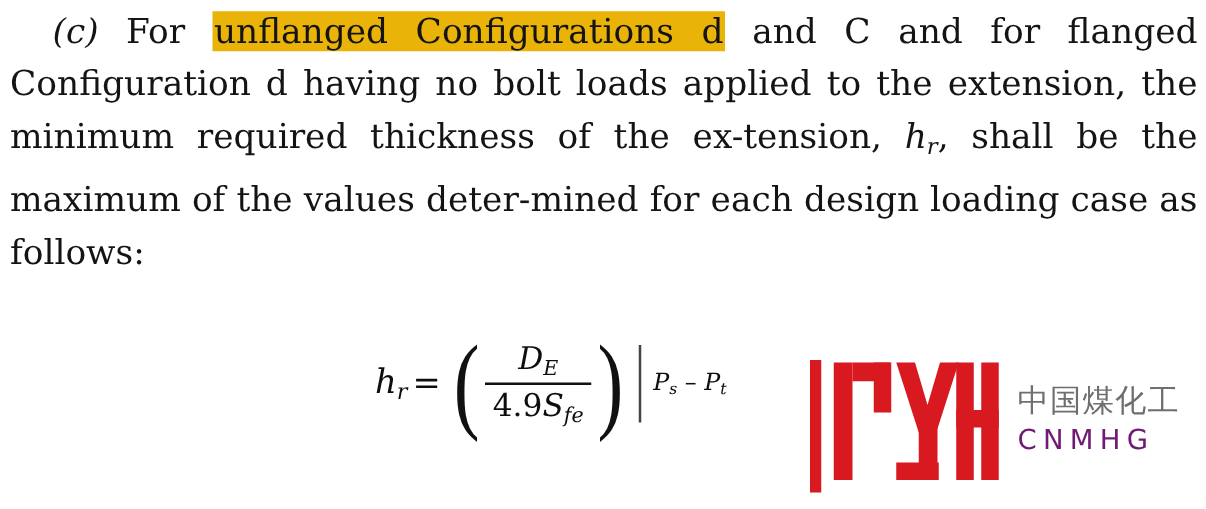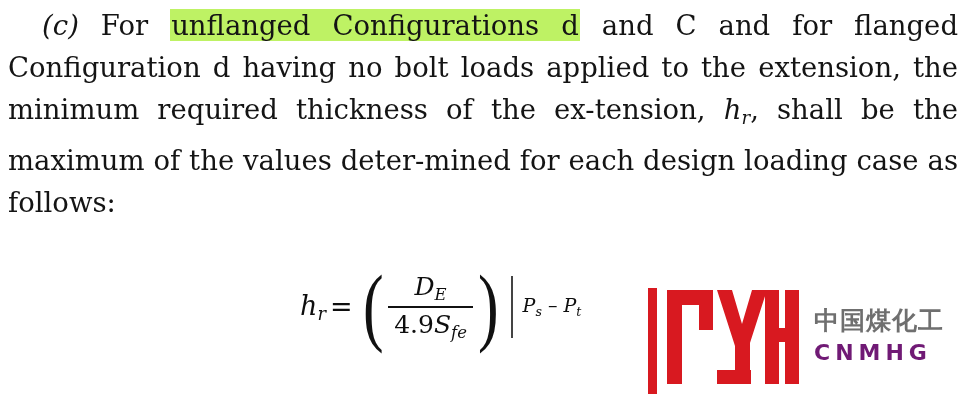--- a/index.html
+++ b/index.html
@@ -34,21 +34,21 @@
     line-height: 42px;
     color: #141414;
     text-align: justify;
     text-justify: inter-word;
   }
   .paragraph .lead-in {
     font-style: italic;
     margin-left: 34px;
   }
   .hl {
-    background: #bef264;
+    background: #eab308;
     padding: 0 1px;
   }
   .var-italic {
     font-style: italic;
   }
   .sub {
     font-size: 0.66em;
     vertical-align: -0.28em;
     font-style: italic;
   }
@@ -117,21 +117,20 @@
     white-space: nowrap;
   }
 
   
   .logo {
     position: absolute;
     left: 648px;
     top: 288px;
     display: flex;
     align-items: flex-start;
-    font-weight: bold;
   }
   .logo-red-bar {
     width: 9px;
     height: 106px;
     background: #d81920;
     margin-right: 8px;
   }
   .logo-mark {
     position: relative;
     width: 135px;

